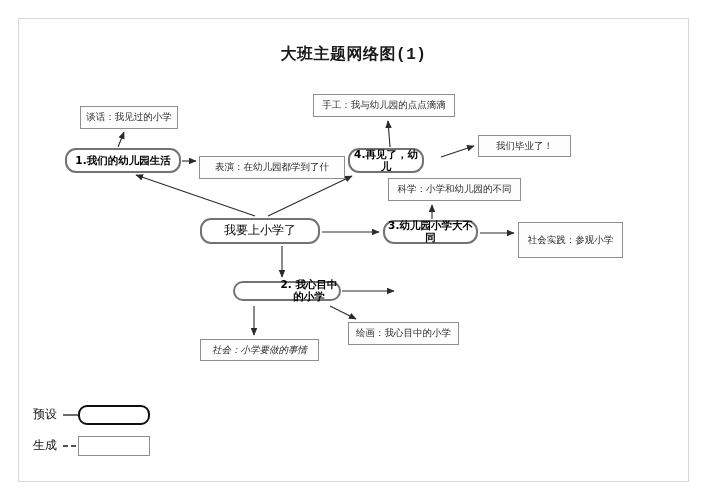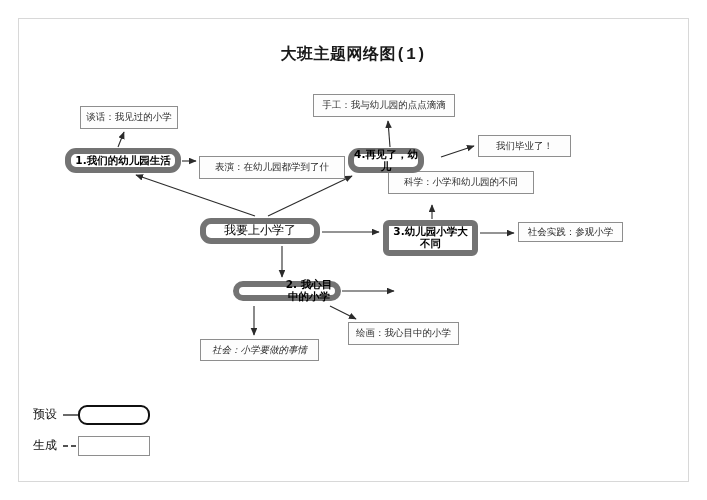--- a/index.html
+++ b/index.html
@@ -42,21 +42,21 @@
     display: flex;
     align-items: center;
     justify-content: center;
     text-align: center;
     line-height: 1.1;
     color: #111111;
     background: #ffffff;
   }
   
   .node.preset {
-    border: 6px solid #737373;
+    border: 2px solid #737373;
     border-radius: 11px;
     font-weight: bold;
     font-size: 10.5px;
     color: #000000;
   }
   .node.preset.center {
     font-size: 12px;
     font-weight: normal;
   }
   
@@ -160,27 +160,27 @@
   <div class="node preset" style="left:233px; top:281px; width:108px; height:20px;padding-left:44px;">
     <span>2. 我心目中的小学</span>
   </div>
   <div class="node generated" style="left:348px; top:322px; width:111px; height:23px;">
     <span>绘画：我心目中的小学</span>
   </div>
   <div class="node generated" style="left:200px; top:339px; width:119px; height:22px;font-style:italic;">
     <span>社会：小学要做的事情</span>
   </div>
 
-  <div class="node preset" style="left:383px; top:220px; width:95px; height:36px;border-radius:6px;">
+  <div class="node preset" style="left:383px; top:220px; width:95px; height:24px;">
     <span>3.幼儿园小学大不同</span>
   </div>
-  <div class="node generated" style="left:388px; top:171px; width:146px; height:23px;">
+  <div class="node generated" style="left:388px; top:178px; width:133px; height:23px;">
     <span>科学：小学和幼儿园的不同</span>
   </div>
-  <div class="node generated" style="left:518px; top:222px; width:105px; height:20px;">
+  <div class="node generated" style="left:518px; top:222px; width:105px; height:36px;">
     <span>社会实践：参观小学</span>
   </div>
 
   <div class="node preset" style="left:348px; top:148px; width:76px; height:25px;">
     <span>4.再见了，幼儿</span>
   </div>
   <div class="node generated" style="left:313px; top:94px; width:142px; height:23px;">
     <span>手工：我与幼儿园的点点滴滴</span>
   </div>
   <div class="node generated" style="left:478px; top:135px; width:93px; height:22px;">

